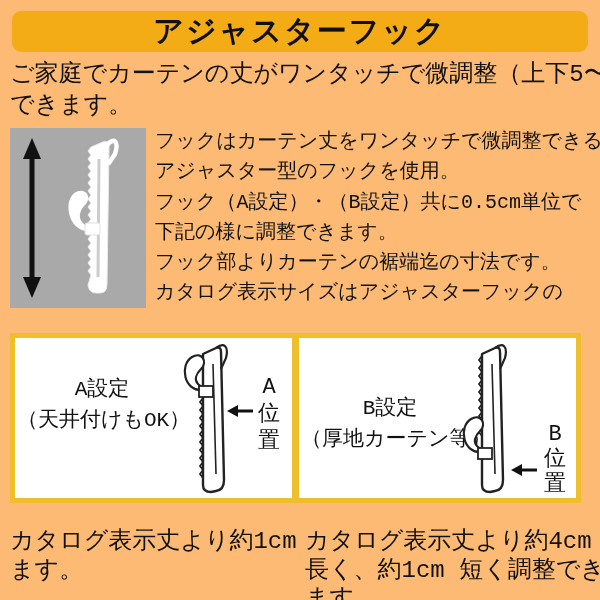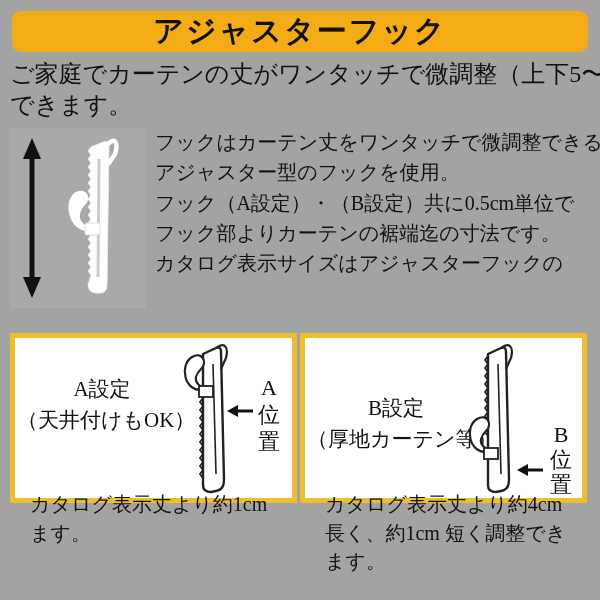--- a/index.html
+++ b/index.html
@@ -1,18 +1,18 @@
 <!DOCTYPE html>
 <html><head>
 <meta charset="utf-8">
 <style>
   html,body{margin:0;padding:0;background:#ffffff;}
   #page{
-    position:relative;width:600px;height:600px;background:#a3a3a3;
-    font-family:Liberation Serif, serif;color:#111;
+    position:relative;width:600px;height:600px;background:#fdba74;
+    font-family:Liberation Mono, monospace;color:#111;
     overflow:hidden;
   }
   .abs{position:absolute;}
   .nowrap{white-space:nowrap;}
 
   
   .banner{
     left:12px;top:11px;width:576px;height:41px;border-radius:9px;
     background:#F3AC15;display:flex;align-items:center;justify-content:center;
   }
@@ -28,37 +28,37 @@
 
   
   .feature{left:155px;top:127px;width:445px;font-size:20px;line-height:30.3px;font-weight:500;}
 
   
   .setting-box{
     top:333px;width:287px;height:170px;background:#ffffff;
     border:5px solid #EFBE2C;box-sizing:border-box;
   }
   .box-a{left:10px;}
-  .box-b{left:300px;width:287px;}
+  .box-b{left:294px;width:287px;}
   .box-labels{position:absolute;text-align:center;font-size:21px;line-height:31px;font-weight:500;}
   .labels-a{left:2px;top:36px;width:170px;}
   .labels-b{left:2px;top:55px;width:178px;}
   .hook-diagram{position:absolute;}
   .hook-a{left:160px;top:4px;}
   .hook-b{left:155px;top:4px;}
   .pos-arrow{position:absolute;}
   .arrow-a{left:212px;top:66px;}
   .arrow-b{left:212px;top:125px;}
   .pos-label{position:absolute;width:28px;text-align:center;font-size:22px;font-weight:500;}
   .pos-a{left:240px;top:36px;line-height:27px;}
   .pos-b{left:242px;top:84px;line-height:25px;}
   .pos-label span{display:block;}
 
   
-  .caption{top:490px;width:295px;font-size:20px;line-height:28.5px;font-weight:500;margin-left:20px;}
+  .caption{top:528px;width:295px;font-size:24px;line-height:28.5px;font-weight:500;}
   .caption-a{left:10px;}
   .caption-b{left:305px;}
 </style>
 </head>
 <body>
 
 <div id="page">
 
   <div class="abs banner">
     <div class="banner-title">アジャスターフック</div>
@@ -82,20 +82,21 @@
       <line x1="45" y1="24" x2="44" y2="142" stroke="#cccccc" stroke-width="3"></line>
       <path d="M36,96 C14,98 8,64 22,57 C33,52 38,64 31,70 C26,75 24,82 28,87 C31,91 36,91 36,96 Z" fill="#ffffff"></path>
       <rect x="31" y="88" width="15" height="12" rx="2" fill="#ffffff" stroke="#e0e0e0"></rect>
     </svg>
   </div>
 
   <div class="abs feature">
     <div class="nowrap">フックはカーテン丈をワンタッチで微調整できる</div>
     <div class="nowrap">アジャスター型のフックを使用。</div>
     <div class="nowrap">フック（A設定）・（B設定）共に0.5cm単位で</div>
+    <div class="nowrap">下記の様に調整できます。</div>
     <div class="nowrap">フック部よりカーテンの裾端迄の寸法です。</div>
     <div class="nowrap">カタログ表示サイズはアジャスターフックの</div>
   </div>
 
   <div class="abs setting-box box-a">
     <div class="box-labels labels-a">
       <div class="nowrap">A設定</div>
       <div class="nowrap">（天井付けもOK）</div>
     </div>
     <svg class="hook-diagram hook-a" width="64" height="154" viewBox="0 0 64 154">

